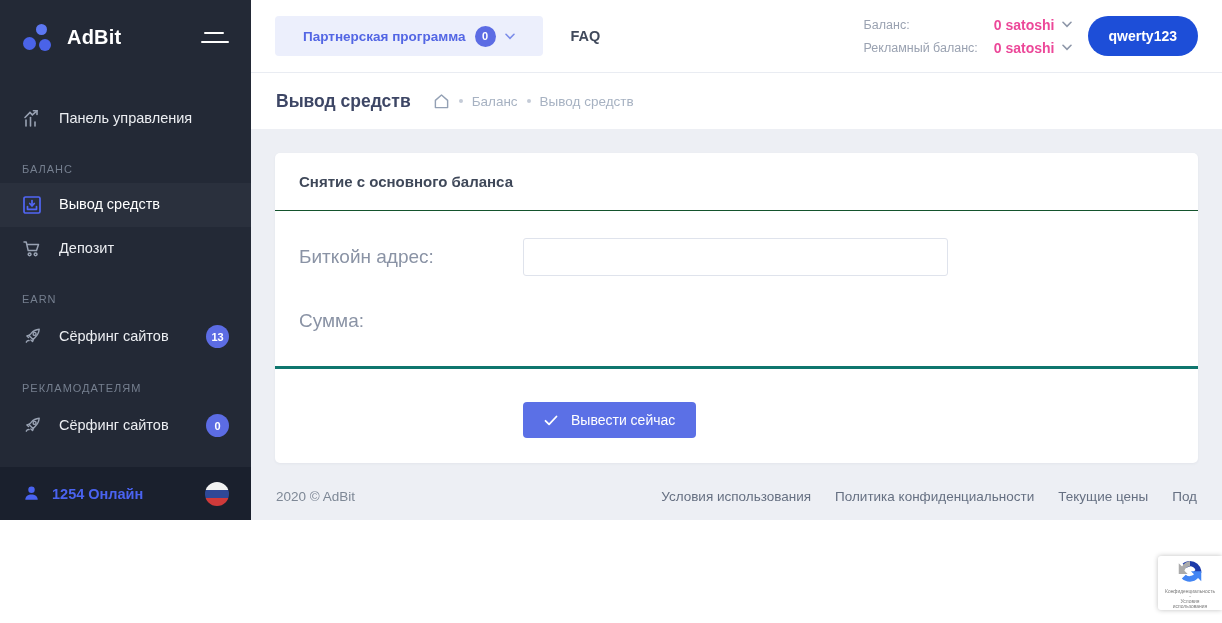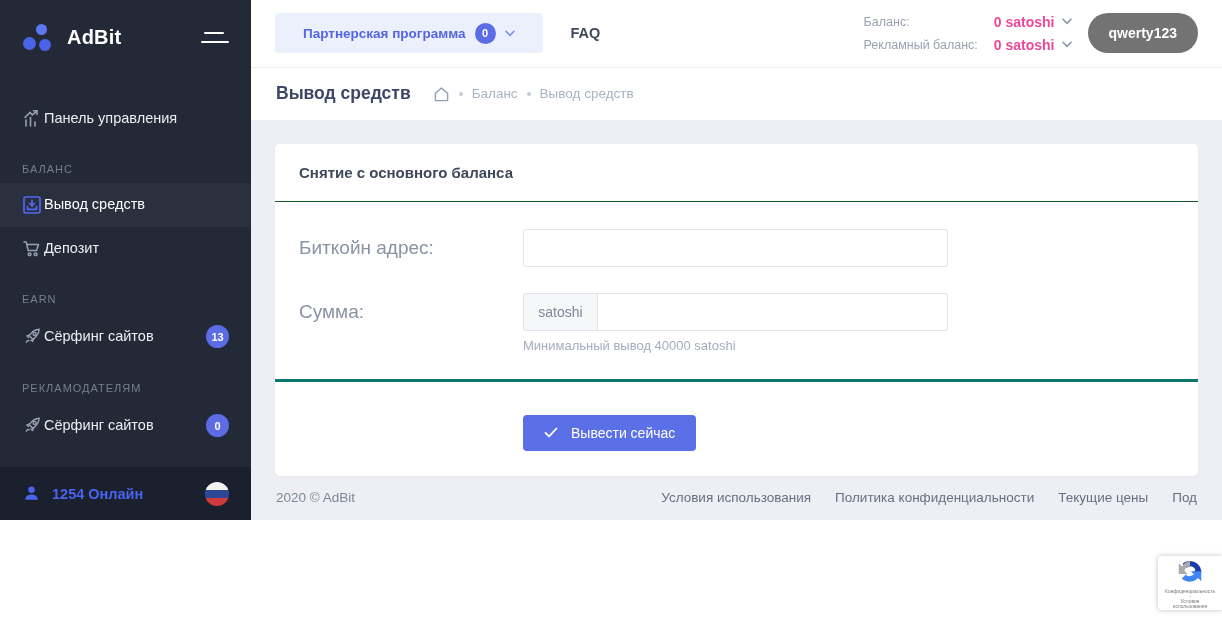--- a/index.html
+++ b/index.html
@@ -15,21 +15,21 @@
   .logo-dots i.d1 { width:11px; height:11px; left:14px; top:2px; background:#5d77f2; }
   .logo-dots i.d2 { width:13px; height:13px; left:1px; top:15px; }
   .logo-dots i.d3 { width:12px; height:12px; left:17px; top:17px; }
   .brand { font-size:20px; font-weight:bold; color:#fff; letter-spacing:.2px; }
   .burger { margin-left:auto; cursor:pointer; display:flex; flex-direction:column; gap:7px; align-items:flex-start; padding:4px 0; }
   .burger i { display:block; height:2px; background:#fdfdfd; border-radius:1px; }
   .burger i.t { width:20px; margin-left:3px; }
   .burger i.b { width:28px; }
 
   .side-nav { padding-top:22px; }
-  .nav-item { display:flex; align-items:center; gap:0; padding:12px 22px; font-size:14.5px; color:#eceef2; cursor:pointer; min-height:44px; }
+  .nav-item { display:flex; align-items:center; gap:15px; padding:12px 22px; font-size:14.5px; color:#eceef2; cursor:pointer; min-height:44px; }
   .nav-item .nicon { width:22px; min-width:22px; color:#99a2b3; display:flex; }
   .nav-item.active { background:#2a303d; color:#fff; }
   .nav-item.active .nicon { color:#5166f5; }
   .nav-item .nlabel { line-height:1.35; }
   .badge { margin-left:auto; min-width:23px; height:23px; border-radius:50%; background:#5c6ce4; color:#fff; font-size:11px; font-weight:bold; display:flex; align-items:center; justify-content:center; }
   .sec-label { padding:22px 22px 8px; font-size:11px; letter-spacing:1px; color:#757f8f; }
 
   .side-foot { margin-top:auto; height:53px; background:#1a202d; display:flex; align-items:center; padding:0 22px; gap:11px; }
   .online-label { color:#4a63f0; font-weight:bold; font-size:14.5px; }
   .flag { margin-left:auto; width:24px; height:24px; border-radius:50%; overflow:hidden;
@@ -43,21 +43,21 @@
                   padding:0 28px; height:40px; border-radius:4px; cursor:pointer; }
   .pill-badge { width:21px; height:21px; border-radius:50%; background:#5c6ce4; color:#fff; font-size:11px; font-weight:bold; display:flex; align-items:center; justify-content:center; }
   .chev { display:flex; }
   .faq { margin-left:28px; font-size:14.5px; font-weight:bold; color:#414a5c; cursor:pointer; }
 
   .top-right { margin-left:auto; display:flex; align-items:center; gap:16px; }
   .balances { display:grid; grid-template-columns:auto auto; column-gap:16px; row-gap:7px; align-items:center; }
   .bal-label { color:#9aa2b1; font-size:12.5px; text-align:left; }
   .bal-value { color:#ec4899; font-size:14px; font-weight:bold; display:flex; align-items:center; gap:7px; cursor:pointer; justify-content:flex-end; }
   .bal-value .chev { color:#8d96a8; }
-  .user-pill { background:#737373; color:#fff; font-size:14px; font-weight:bold; border:none; height:40px; padding:0 21px; border-radius:20px; cursor:pointer; }
+  .user-pill { background:#1d4ed8; color:#fff; font-size:14px; font-weight:bold; border:none; height:40px; padding:0 21px; border-radius:20px; cursor:pointer; }
 
   .pagehead { height:56px; background:#fff; display:flex; align-items:center; padding:0 25px; gap:22px; }
   .page-title { font-size:17.5px; font-weight:bold; color:#3d4665; }
   .crumbs { display:flex; align-items:center; gap:9px; color:#a7b2c2; font-size:13.5px; }
   .crumb-dot { width:4px; height:4px; border-radius:50%; background:#c4cbd7; }
   .crumbs .crumb { cursor:pointer; }
   .home-ic { color:#93a0b4; display:flex; cursor:pointer; }
 
   .content { flex:1; padding:24px 24px 0; }
   .card { background:#fff; border-radius:5px; box-shadow:0 1px 3px rgba(40,50,80,.05); }
@@ -245,27 +245,20 @@
         <div class="card-head">Снятие с основного баланса</div>
         <div class="card-body">
           <div class="form-row">
             <label class="form-label">Биткойн адрес:</label>
             <div class="form-field">
               <input class="txt-input" type="text" value="" style="">
             </div>
           </div>
           <div class="form-row">
             <label class="form-label">Сумма:</label>
-            <div class="form-field">
-              <div class="input-group">
-                <span class="addon">satoshi</span>
-                <input class="txt-input" type="text" value="" style="">
-              </div>
-              <div class="hint">Минимальный вывод 40000 satoshi</div>
-            </div>
           </div>
         </div>
         <div class="card-foot">
           <button class="btn-submit">
             <span style="display:flex">
               <svg width="14" height="11" viewBox="0 0 14 11" fill="none" stroke="#fff" stroke-width="1.8" stroke-linecap="round" stroke-linejoin="round">
                   <path d="m1.5 5.8 3.6 3.6L12.5 1.5"></path>
                 </svg>
             </span>
             <span>Вывести сейчас</span>

